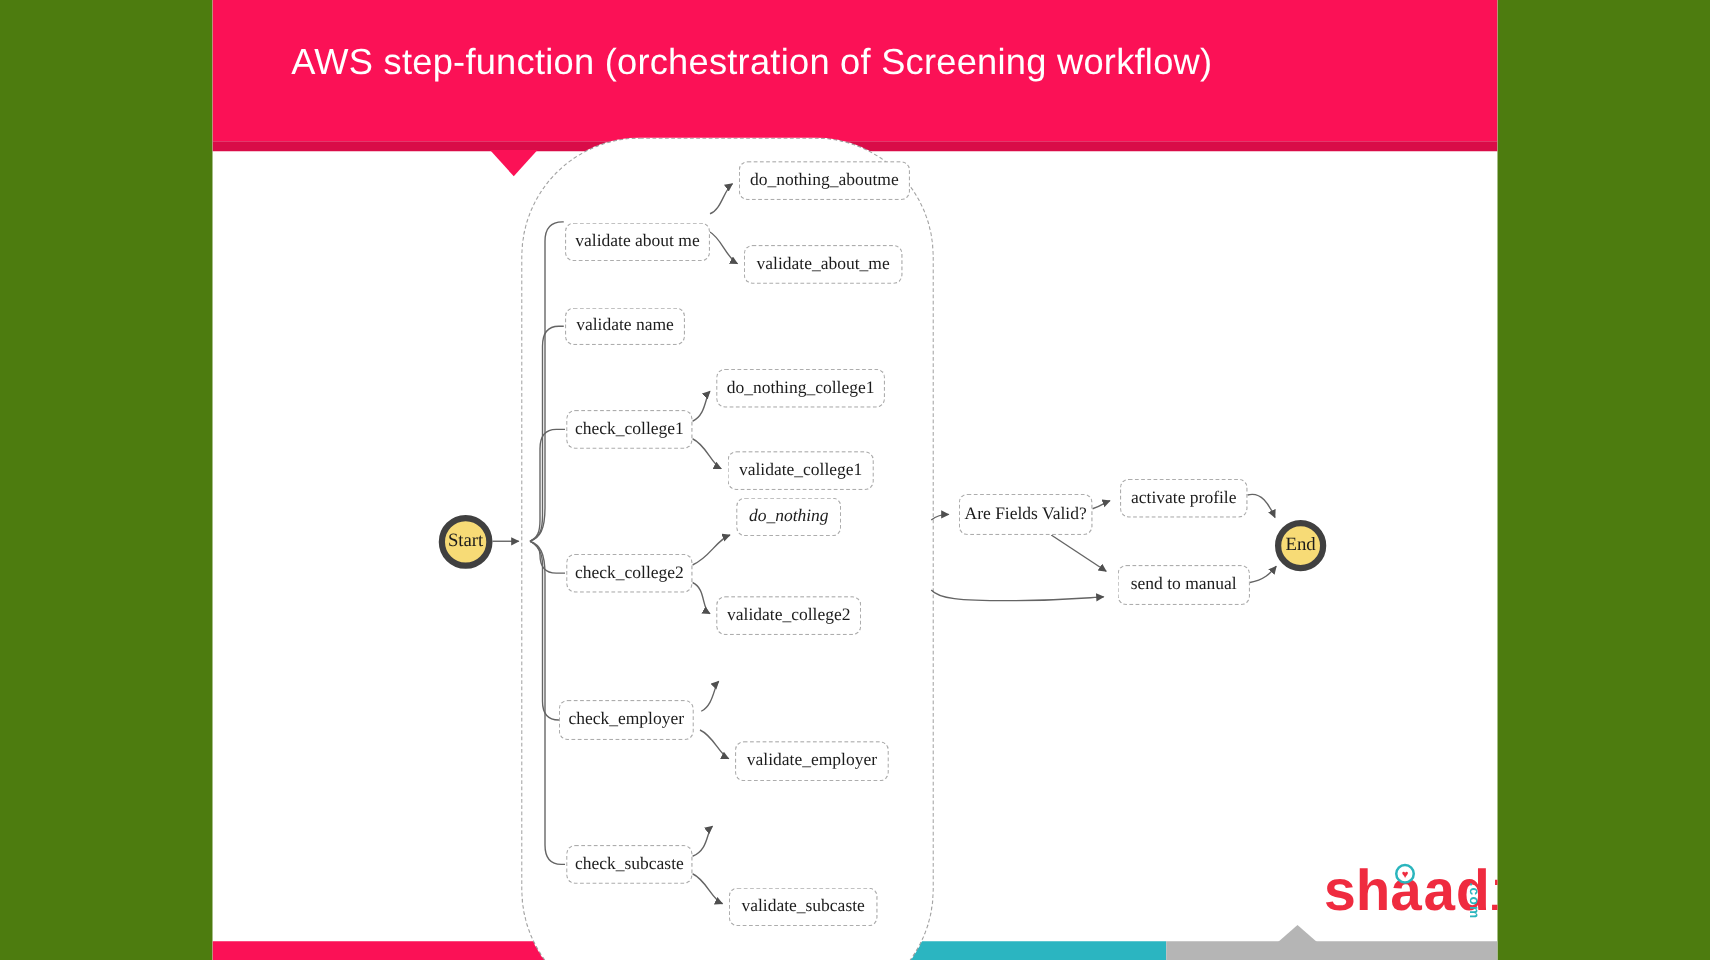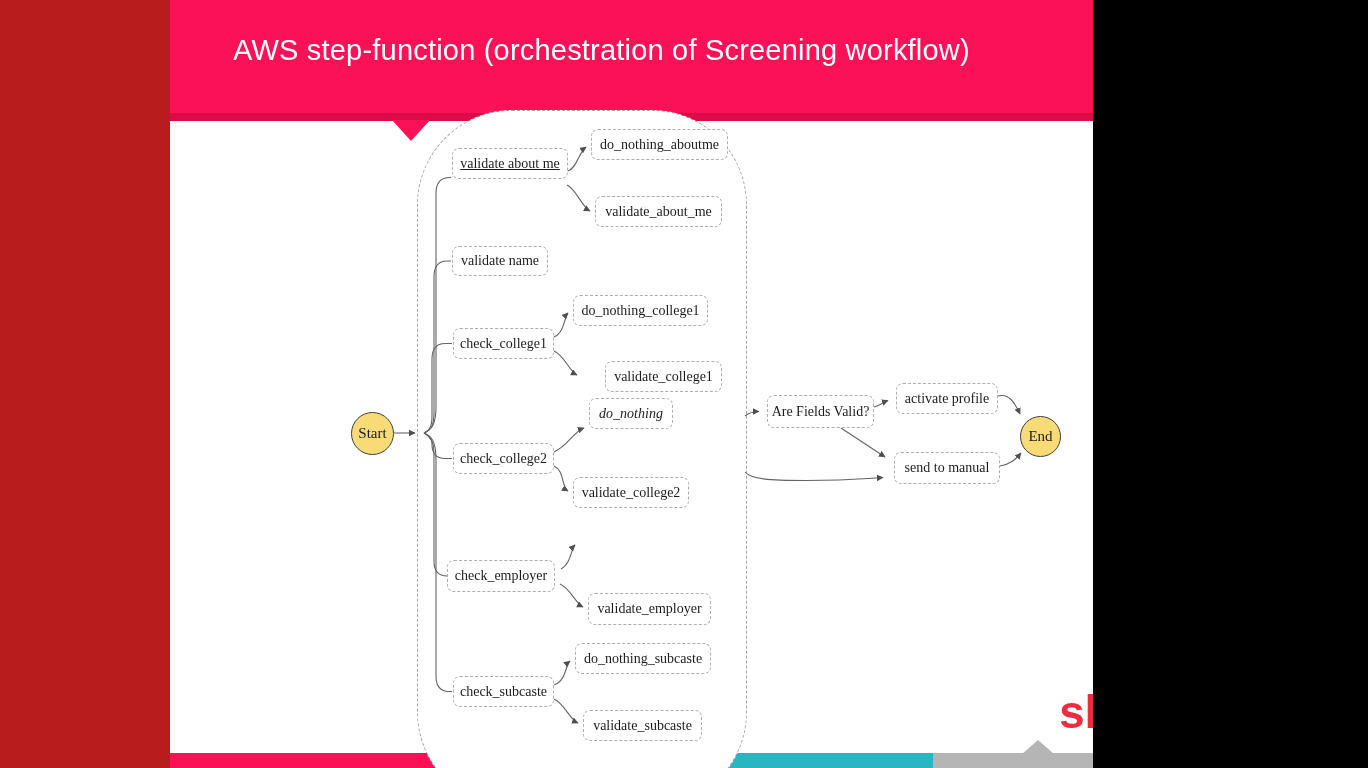--- a/index.html
+++ b/index.html
@@ -1,16 +1,16 @@
 <!DOCTYPE html>
 <html><head>
 <meta charset="utf-8">
 <style>
   html,body{margin:0;padding:0;background:#000;}
-  .stage{position:relative;width:1093px;height:768px;background:#b91c1c;overflow:hidden;
+  .stage{position:relative;width:1368px;height:768px;background:#4d7c0f;overflow:hidden;
          font-family:"Liberation Sans",sans-serif;}
   .slide{position:absolute;left:170px;top:0;width:1028px;height:768px;background:#ffffff;overflow:hidden;}
 
   
   .header-bar{position:absolute;left:0;top:0;width:1028px;height:113px;background:#FB1156;}
   .header-strip{position:absolute;left:0;top:113px;width:1028px;height:8px;background:#D90C48;}
   .header-tri{position:absolute;left:222px;top:120px;width:0;height:0;
               border-left:19px solid transparent;border-right:19px solid transparent;
               border-top:21px solid #FB1156;}
   .slide-title{position:absolute;left:63px;top:34px;color:#ffffff;font-size:29px;
@@ -27,21 +27,21 @@
 
   
   .parallel-box{position:absolute;left:247px;top:110px;width:328px;height:695px;
                 background:#ffffff;border:1.5px dashed #A5A5A5;border-radius:95px;}
   .edges{position:absolute;left:0;top:0;width:1028px;height:768px;pointer-events:none;}
   .node{position:absolute;display:flex;align-items:center;justify-content:center;
         background:#ffffff;border:1.3px dashed #ADADAD;border-radius:7px;
         font-family:"Liberation Serif","DejaVu Serif",serif;font-size:14px;color:#1c1c1c;
         white-space:nowrap;box-sizing:border-box;}
   .terminal{position:absolute;display:flex;align-items:center;justify-content:center;
-        background:#F7DB76;border:1px solid #404040;border-radius:50%;
+        background:#F7DB76;border:5px solid #404040;border-radius:50%;
         font-family:"Liberation Serif","DejaVu Serif",serif;font-size:15px;color:#1c1c1c;
         box-sizing:border-box;}
 
   
   .logo{position:absolute;left:888px;top:684px;width:132px;height:64px;}
   .logo .brand{position:absolute;left:0;top:2px;font-size:46px;font-weight:bold;
                color:#EF2B3F;letter-spacing:-1px;line-height:60px;
                font-family:Liberation Mono, monospace;}
   .logo .ring{position:absolute;left:58px;top:7px;width:12px;height:12px;border:2.5px solid #2AB5BD;
               border-radius:50%;background:#fff;display:flex;align-items:center;justify-content:center;}
@@ -98,34 +98,33 @@
         <path marker-end="url(#ah)" d="M671,428 L715,457"></path>
         <path marker-end="url(#ah)" d="M575,472 C581,479 598,480.5 636,480.5 C678,480.5 696,478.5 713,477.5"></path>
         <path marker-end="url(#ah)" d="M828,396 C839,393 845,403 850,414"></path>
         <path marker-end="url(#ah)" d="M830,466 C841,464 846,459 851,453"></path>
       </g>
     </svg>
 
     <div class="terminal" style="left:181px;top:412px;width:43px;height:43px;">Start</div>
     <div class="terminal" style="left:850px;top:416px;width:41px;height:41px;">End</div>
 
-    <div class="node" style="left:282px;top:148px;width:116px;height:31px;text-decoration:underline;">validate about me</div>
+    <div class="node" style="left:282px;top:178px;width:116px;height:31px;">validate about me</div>
     <div class="node" style="left:421px;top:129px;width:137px;height:31px;">do_nothing_aboutme</div>
     <div class="node" style="left:425px;top:196px;width:127px;height:31px;">validate_about_me</div>
     <div class="node" style="left:282px;top:246px;width:96px;height:30px;">validate name</div>
     <div class="node" style="left:283px;top:328px;width:101px;height:31px;">check_college1</div>
     <div class="node" style="left:403px;top:295px;width:135px;height:31px;">do_nothing_college1</div>
-    <div class="node" style="left:435px;top:361px;width:117px;height:31px;">validate_college1</div>
+    <div class="node" style="left:412px;top:361px;width:117px;height:31px;">validate_college1</div>
     <div class="node" style="left:283px;top:443px;width:101px;height:31px;">check_college2</div>
     <div class="node" style="left:419px;top:398px;width:84px;height:31px;font-style:italic;">do_nothing</div>
     <div class="node" style="left:403px;top:477px;width:116px;height:31px;">validate_college2</div>
     <div class="node" style="left:277px;top:560px;width:108px;height:32px;font-family:Liberation Serif, serif;">check_employer</div>
     <div class="node" style="left:418px;top:593px;width:123px;height:32px;text-align:center;">validate_employer</div>
     <div class="node" style="left:283px;top:676px;width:101px;height:31px;">check_subcaste</div>
-    <div class="node" style="left:405px;top:643px;width:136px;height:31px;">do_nothing_subcaste</div>
     <div class="node" style="left:413px;top:710px;width:119px;height:31px;">validate_subcaste</div>
     <div class="node" style="left:597px;top:395px;width:107px;height:33px;">Are Fields Valid?</div>
     <div class="node" style="left:726px;top:383px;width:102px;height:31px;">activate profile</div>
     <div class="node" style="left:724px;top:452px;width:106px;height:32px;">send to manual</div>
 
     <div class="logo">
       <span class="brand">shaadi</span>
       <span class="ring">
           <span>♥</span>
         </span>

